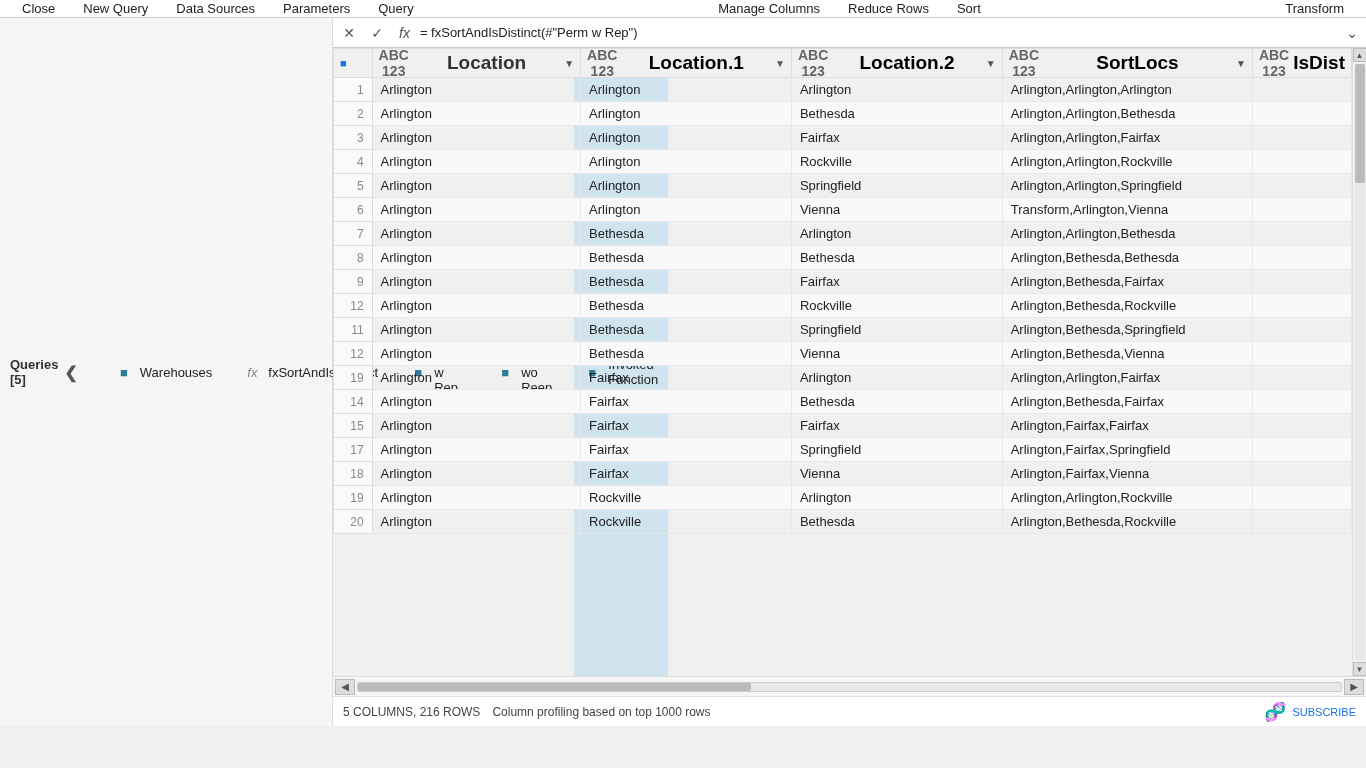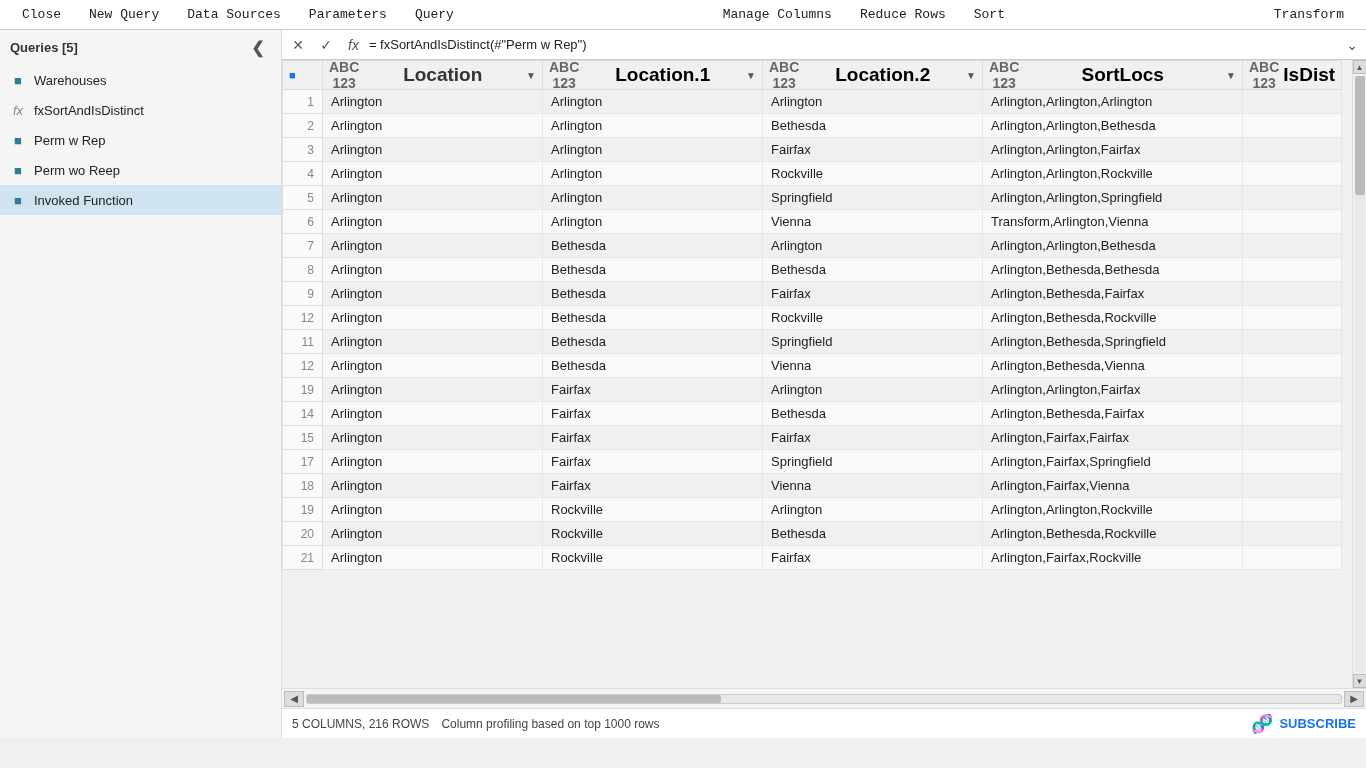--- a/index.html
+++ b/index.html
@@ -4,47 +4,47 @@
   <style>
     * { box-sizing: border-box; margin: 0; padding: 0; }
     body { font-family: 'Segoe UI', Arial, sans-serif; font-size: 13px; background: #f0f0f0; overflow: hidden; width: 1366px; height: 768px; }
 
     
     .menu-bar {
       display: flex;
       align-items: center;
       background: #fff;
       border-bottom: 1px solid #ccc;
-      height: 30px;
+      height: 18px;
       padding: 0 8px;
-      font-family: Liberation Mono, monospace;
     }
     .menu-item {
       padding: 4px 14px;
       cursor: pointer;
       color: #222;
       font-size: 13px;
       white-space: nowrap;
     }
     .menu-separator { flex: 1; }
 
     
     .main-layout {
       display: flex;
       height: calc(768px - 30px - 30px);
     }
 
     
     .sidebar {
-      width: 282px;
+      width: 333px;
       background: #f5f5f5;
       border-right: 1px solid #ddd;
       display: flex;
-      flex-direction: column;
+      flex-direction: row;
       flex-shrink: 0;
+      gap: 12px;
     }
     .sidebar-header {
       display: flex;
       align-items: center;
       justify-content: space-between;
       padding: 6px 10px;
       font-weight: 600;
       font-size: 13px;
       color: #333;
     }
@@ -566,28 +566,20 @@
                 <td></td>
               </tr>
               <tr>
                 <td class="row-num">20</td>
                 <td>Arlington</td>
                 <td>Rockville</td>
                 <td>Bethesda</td>
                 <td>Arlington,Bethesda,Rockville</td>
                 <td></td>
               </tr>
-              <tr>
-                <td class="row-num">21</td>
-                <td>Arlington</td>
-                <td>Rockville</td>
-                <td>Fairfax</td>
-                <td>Arlington,Fairfax,Rockville</td>
-                <td></td>
-              </tr>
             </tbody>
         </table>
       </div>
 
       <div class="vertical-scroll">
         <div class="vscroll-btn">▲</div>
         <div class="vscroll-track">
           <div class="vscroll-thumb"></div>
         </div>
         <div class="vscroll-btn">▼</div>
@@ -600,17 +592,17 @@
         <div class="scroll-thumb"></div>
       </div>
       <div class="scroll-btn">▶</div>
     </div>
 
     <div class="status-bar">
       <span>5 COLUMNS, 216 ROWS</span>
       <span>Column profiling based on top 1000 rows</span>
       <div class="status-subscribe">
         <span class="subscribe-dna">🧬</span>
-        <span style="font-size:13px;color:#1a73e8;font-weight:700;">SUBSCRIBE</span>
+        <span style="font-size:11px;color:#1a73e8;font-weight:400;">SUBSCRIBE</span>
       </div>
     </div>
   </div>
 </div>
 
 </body></html>

